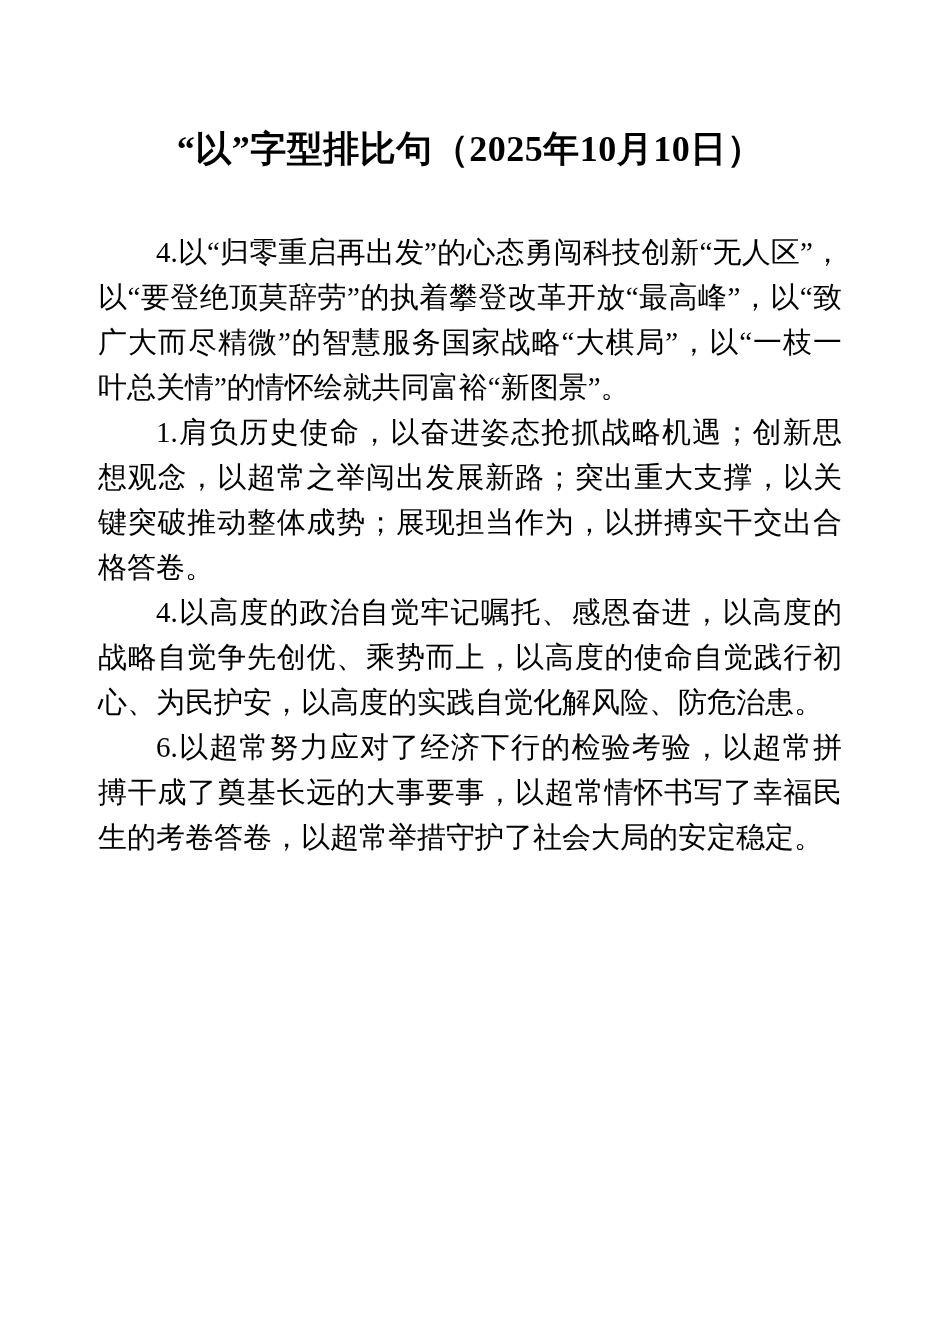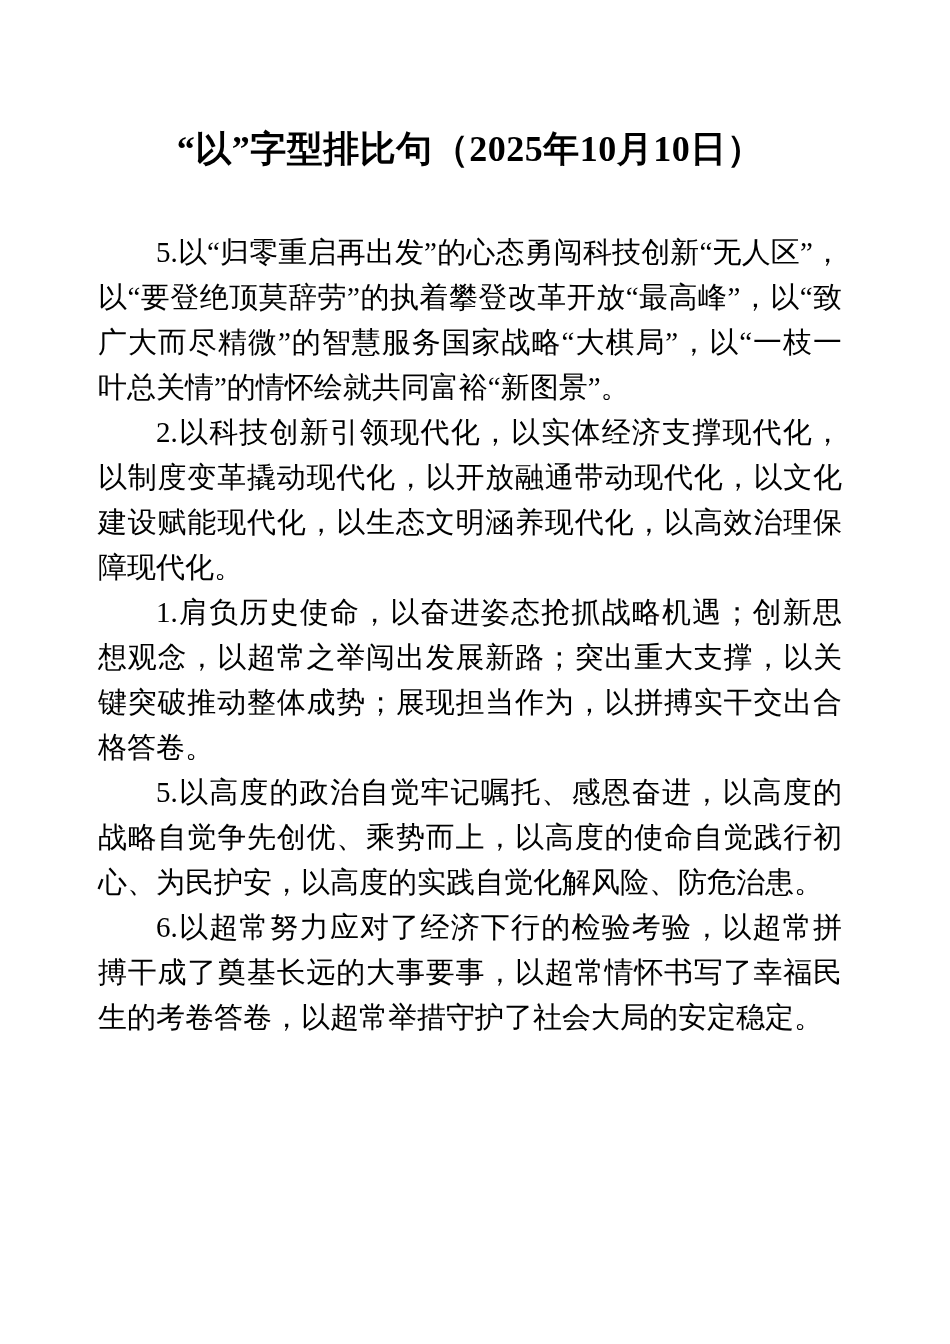--- a/index.html
+++ b/index.html
@@ -45,19 +45,18 @@
     text-indent: 2em;
     word-break: break-all;
   }
 </style>
 </head>
 <body>
 
 <div class="page">
   <h1 class="doc-title">“以”字型排比句（2025年10月10日）</h1>
   <div class="doc-body">
-    <p>5.以“归零重启再出发”的心态勇闯科技创新“无人区”，以“要登绝顶莫辞劳”的执着攀登改革开放“最高峰”，以“致广大而尽精微”的智慧服务国家战略“大棋局”，以“一枝一叶总关情”的情怀绘就共同富裕“新图景”。</p>
-    <p>2.以科技创新引领现代化，以实体经济支撑现代化，以制度变革撬动现代化，以开放融通带动现代化，以文化建设赋能现代化，以生态文明涵养现代化，以高效治理保障现代化。</p>
+    <p>4.以“归零重启再出发”的心态勇闯科技创新“无人区”，以“要登绝顶莫辞劳”的执着攀登改革开放“最高峰”，以“致广大而尽精微”的智慧服务国家战略“大棋局”，以“一枝一叶总关情”的情怀绘就共同富裕“新图景”。</p>
     <p>1.肩负历史使命，以奋进姿态抢抓战略机遇；创新思想观念，以超常之举闯出发展新路；突出重大支撑，以关键突破推动整体成势；展现担当作为，以拼搏实干交出合格答卷。</p>
-    <p>5.以高度的政治自觉牢记嘱托、感恩奋进，以高度的战略自觉争先创优、乘势而上，以高度的使命自觉践行初心、为民护安，以高度的实践自觉化解风险、防危治患。</p>
+    <p>4.以高度的政治自觉牢记嘱托、感恩奋进，以高度的战略自觉争先创优、乘势而上，以高度的使命自觉践行初心、为民护安，以高度的实践自觉化解风险、防危治患。</p>
     <p>6.以超常努力应对了经济下行的检验考验，以超常拼搏干成了奠基长远的大事要事，以超常情怀书写了幸福民生的考卷答卷，以超常举措守护了社会大局的安定稳定。</p>
   </div>
 </div>
 
 </body></html>

